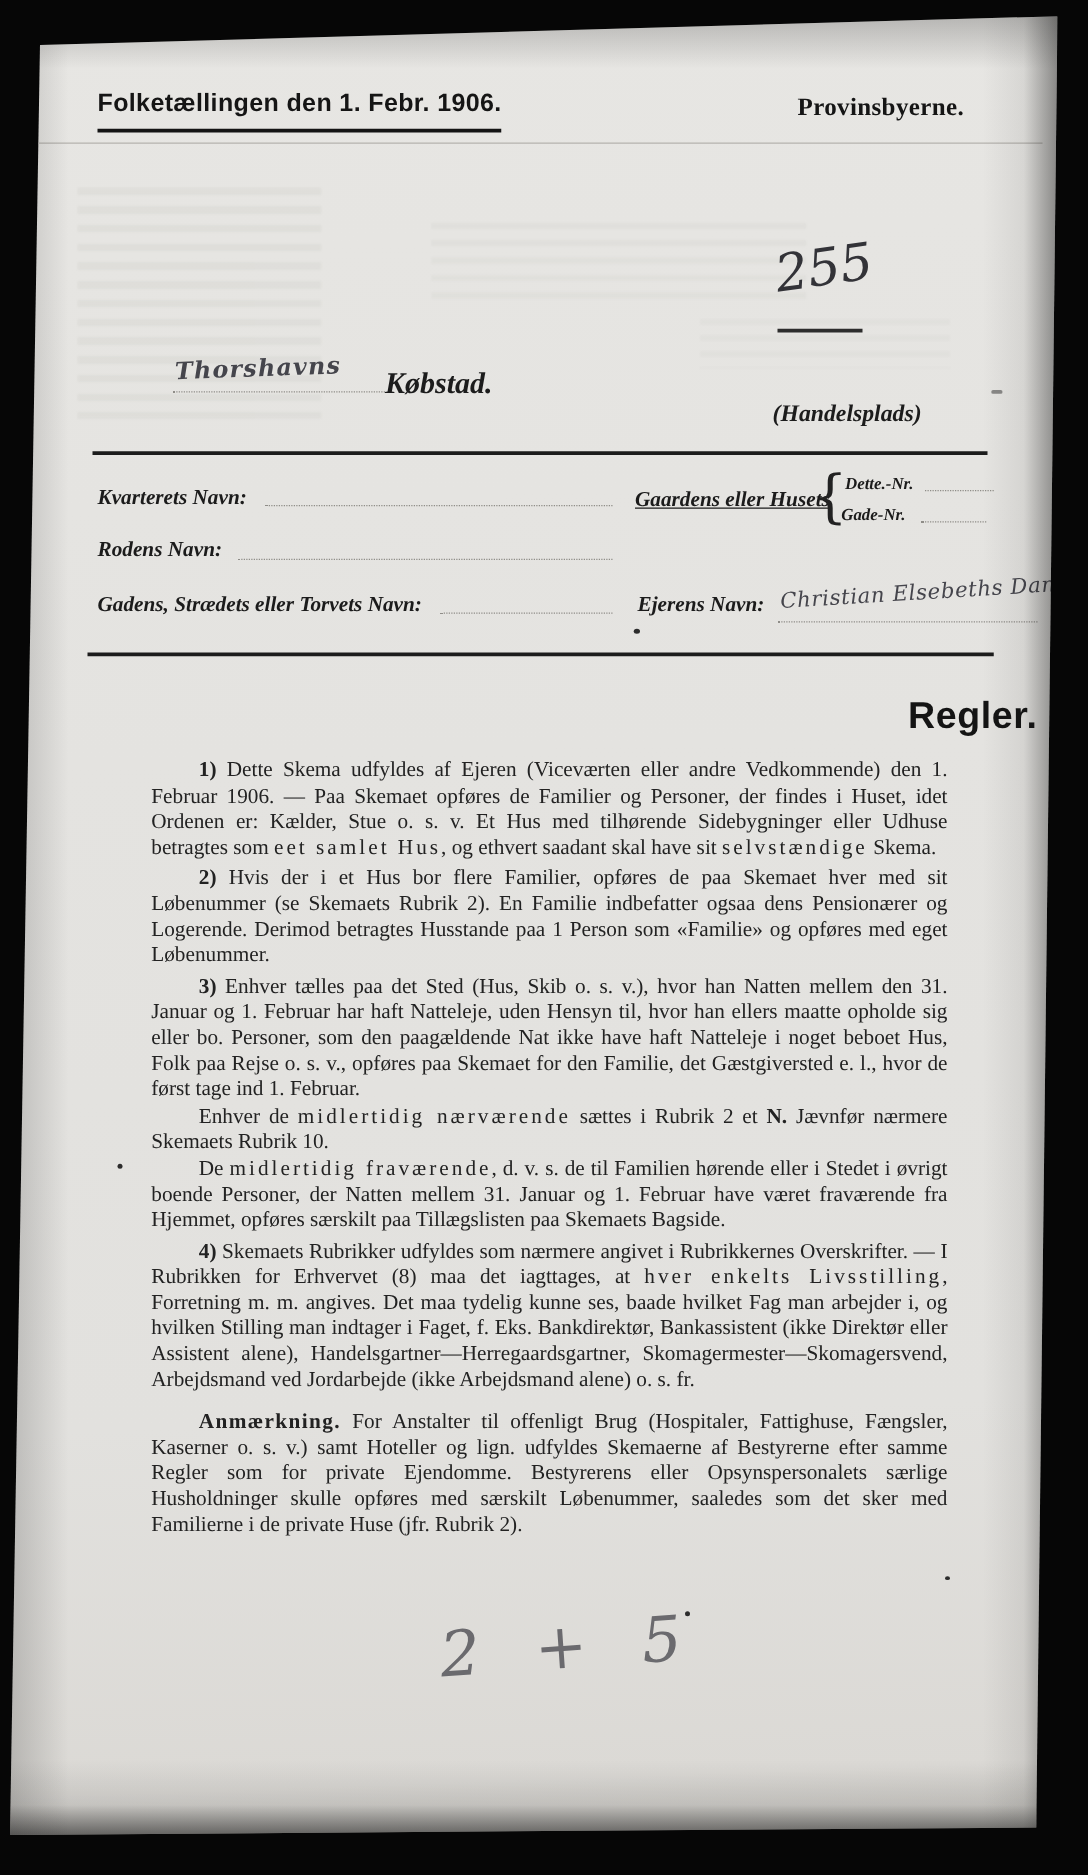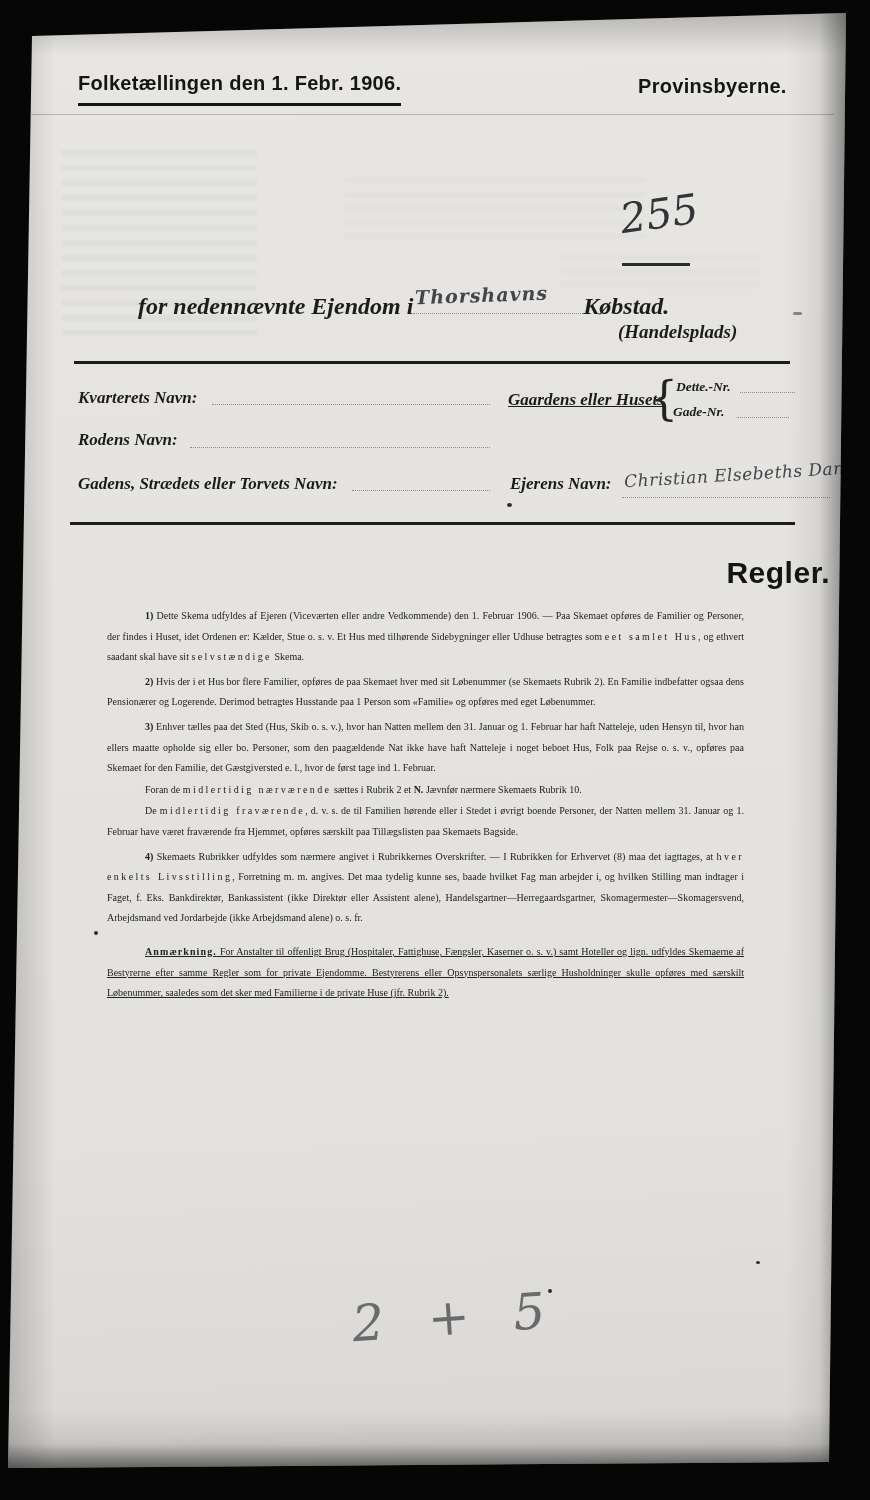--- a/index.html
+++ b/index.html
@@ -28,21 +28,21 @@
     background:repeating-linear-gradient(180deg, rgba(110,115,100,.08) 0 5px, rgba(110,115,100,0) 5px 14px); }
   .smudge-c { left:560px; top:255px; width:200px; height:40px;
     background:repeating-linear-gradient(180deg, rgba(110,115,100,.07) 0 5px, rgba(110,115,100,0) 5px 13px); }
 
   .speck { position:absolute; background:#2c2c2c; border-radius:50%; }
 
   
   .hdr { position:absolute; font-family:"Liberation Sans", sans-serif; font-weight:bold;
          font-size:20px; color:#151515; letter-spacing:.3px; }
   .hdr-left { left:78px; top:72px; border-bottom:3px solid #141414; padding-bottom:8px; }
-  .hdr-right { left:638px; top:75px; }
+  .hdr-right { left:638px; top:75px;font-family:Liberation Serif, serif; }
   .faint-rule { position:absolute; left:30px; top:114px; width:804px; height:1px; background:#b5b3ae; }
 
   .doc-title { position:absolute; left:150px; top:206px; font-size:43px; font-weight:bold;
                font-style:italic; color:#1a1a1a; white-space:nowrap; }
   .title-underline { position:absolute; left:622px; top:263px; width:68px; height:3px; background:#2d2d2d; }
 
   .hw { font-family:"DejaVu Serif", serif; font-style:italic; color:#45454c; }
   .hw-nr { position:absolute; left:620px; top:190px; font-size:41px; transform:rotate(-8deg); color:#333338; }
 
   .subtitle { position:absolute; left:138px; top:288px; font-size:24px; font-weight:bold;
@@ -64,26 +64,26 @@
   .blank-line { position:absolute; border-bottom:1px dotted #8f8d88; height:1px; }
   .brace { position:absolute; left:650px; top:372px; font-size:44px; font-weight:normal;
            font-style:normal; color:#222; transform:scaleY(1.05); font-family:"DejaVu Serif", serif; }
   .hw-owner { position:absolute; left:624px; top:463px; font-size:17px; transform:rotate(-3.5deg);
               letter-spacing:.5px; white-space:nowrap; }
 
   .regler-heading { position:absolute; left:30px; top:556px; width:800px; text-align:right;
     font-family:"Liberation Sans", sans-serif; font-weight:bold; font-size:30px;
     color:#141414; letter-spacing:.5px; }
 
-  .rules-body { position:absolute; left:107px; top:606px; width:637px;
-    font-size:10px; line-height:20.6px; color:#222; text-align:justify; }
+  .rules-body { position:absolute; left:121px; top:606px; width:637px;
+    font-size:17px; line-height:20.6px; color:#222; text-align:justify; }
   .rule-para { text-indent:38px; }
   .rule-para + .rule-para { margin-top:4px; }
   .rule-para.tight { margin-top:1px; }
-  .rule-para.anm { margin-top:13px;text-decoration:underline; }
+  .rule-para.anm { margin-top:13px; }
   .seg-b { font-weight:bold; }
   .seg-sp { letter-spacing:2.4px; }
   .seg-ba { font-weight:bold; letter-spacing:1.1px; }
 
   .hw-bottom { position:absolute; left:352px; top:1288px; font-size:50px; color:#57575c;
                transform:rotate(-4deg); letter-spacing:14px; opacity:.85; }
 </style>
 </head>
 <body>
 
@@ -93,21 +93,21 @@
   <div class="smudge smudge-b"></div>
   <div class="smudge smudge-c"></div>
 
   <div class="hdr hdr-left">Folketællingen den 1. Febr. 1906.</div>
   <div class="hdr hdr-right">Provinsbyerne.</div>
   <div class="faint-rule"></div>
 
   <div class="title-underline"></div>
   <div class="hw hw-nr">255</div>
 
-  <div class="subtitle"><span>for nedennævnte Ejendom i</span><span class="sub-blank"><span class="hw hw-town">Thorshavns</span></span><span>Købstad.</span></div>
+  <div class="subtitle"><span class="sub-blank"><span class="hw hw-town">Thorshavns</span></span><span>Købstad.</span></div>
   <div class="handelsplads">(Handelsplads)</div>
 
   <div class="rule-bar rule-bar-1"></div>
 
   <div class="field-label" style="left:78px; top:388px;">Kvarterets Navn:</div>
   <div class="blank-line" style="left:212px; top:404px; width:278px;"></div>
 
   <div class="field-label" style="left:508px; top:390px;text-decoration:underline;">Gaardens eller Husets</div>
   <div class="brace">{</div>
   <div class="field-label small-label" style="left:676px; top:379px;">Dette.-Nr.</div>
@@ -126,21 +126,21 @@
   <div class="hw hw-owner">Christian Elsebeths Danielsen</div>
 
   <div class="rule-bar rule-bar-2"></div>
 
   <div class="regler-heading">Regler.</div>
 
   <div class="rules-body">
     <div class="rule-para"><span class="seg-b">1) </span><span class="seg-n">Dette Skema udfyldes af Ejeren (Viceværten eller andre Vedkommende) den 1. Februar 1906. — Paa Skemaet opføres de Familier og Personer, der findes i Huset, idet Ordenen er: Kælder, Stue o. s. v. Et Hus med tilhørende Sidebygninger eller Udhuse betragtes som </span><span class="seg-sp">eet samlet Hus</span><span class="seg-n">, og ethvert saadant skal have sit </span><span class="seg-sp">selvstændige</span><span class="seg-n"> Skema.</span></div>
     <div class="rule-para"><span class="seg-b">2) </span><span class="seg-n">Hvis der i et Hus bor flere Familier, opføres de paa Skemaet hver med sit Løbenummer (se Skemaets Rubrik 2). En Familie indbefatter ogsaa dens Pensionærer og Logerende. Derimod betragtes Husstande paa 1 Person som «Familie» og opføres med eget Løbenummer.</span></div>
     <div class="rule-para"><span class="seg-b">3) </span><span class="seg-n">Enhver tælles paa det Sted (Hus, Skib o. s. v.), hvor han Natten mellem den 31. Januar og 1. Februar har haft Natteleje, uden Hensyn til, hvor han ellers maatte opholde sig eller bo. Personer, som den paagældende Nat ikke have haft Natteleje i noget beboet Hus, Folk paa Rejse o. s. v., opføres paa Skemaet for den Familie, det Gæstgiversted e. l., hvor de først tage ind 1. Februar.</span></div>
-    <div class="rule-para tight"><span class="seg-n">Foran de </span><span class="seg-sp">midlertidig nærværende</span><span class="seg-n"> sættes i Rubrik 2 et </span><span class="seg-b">N.</span><span class="seg-n"> Jævnfør nærmere Skemaets Rubrik 10.</span></div>
+    <div class="rule-para tight"><span class="seg-n">Enhver de </span><span class="seg-sp">midlertidig nærværende</span><span class="seg-n"> sættes i Rubrik 2 et </span><span class="seg-b">N.</span><span class="seg-n"> Jævnfør nærmere Skemaets Rubrik 10.</span></div>
     <div class="rule-para tight"><span class="seg-n">De </span><span class="seg-sp">midlertidig fraværende</span><span class="seg-n">, d. v. s. de til Familien hørende eller i Stedet i øvrigt boende Personer, der Natten mellem 31. Januar og 1. Februar have været fraværende fra Hjemmet, opføres særskilt paa Tillægslisten paa Skemaets Bagside.</span></div>
     <div class="rule-para"><span class="seg-b">4) </span><span class="seg-n">Skemaets Rubrikker udfyldes som nærmere angivet i Rubrikkernes Overskrifter. — I Rubrikken for Erhvervet (8) maa det iagttages, at </span><span class="seg-sp">hver enkelts Livsstilling</span><span class="seg-n">, Forretning m. m. angives. Det maa tydelig kunne ses, baade hvilket Fag man arbejder i, og hvilken Stilling man indtager i Faget, f. Eks. Bankdirektør, Bankassistent (ikke Direktør eller Assistent alene), Handelsgartner—Herregaardsgartner, Skomagermester—Skomagersvend, Arbejdsmand ved Jordarbejde (ikke Arbejdsmand alene) o. s. fr.</span></div>
     <div class="rule-para anm"><span class="seg-ba">Anmærkning.</span><span class="seg-n">  For Anstalter til offenligt Brug (Hospitaler, Fattighuse, Fængsler, Kaserner o. s. v.) samt Hoteller og lign. udfyldes Skemaerne af Bestyrerne efter samme Regler som for private Ejendomme. Bestyrerens eller Opsynspersonalets særlige Husholdninger skulle opføres med særskilt Løbenummer, saaledes som det sker med Familierne i de private Huse (jfr. Rubrik 2).</span></div>
   </div>
 
   <div class="hw hw-bottom">2 + 5</div>
 
   <div class="speck" style="left:507px; top:503px; width:5px; height:4px;"></div>
   <div class="speck" style="left:94px; top:931px; width:4px; height:4px;"></div>
   <div class="speck" style="left:756px; top:1261px; width:4px; height:3px;"></div>

